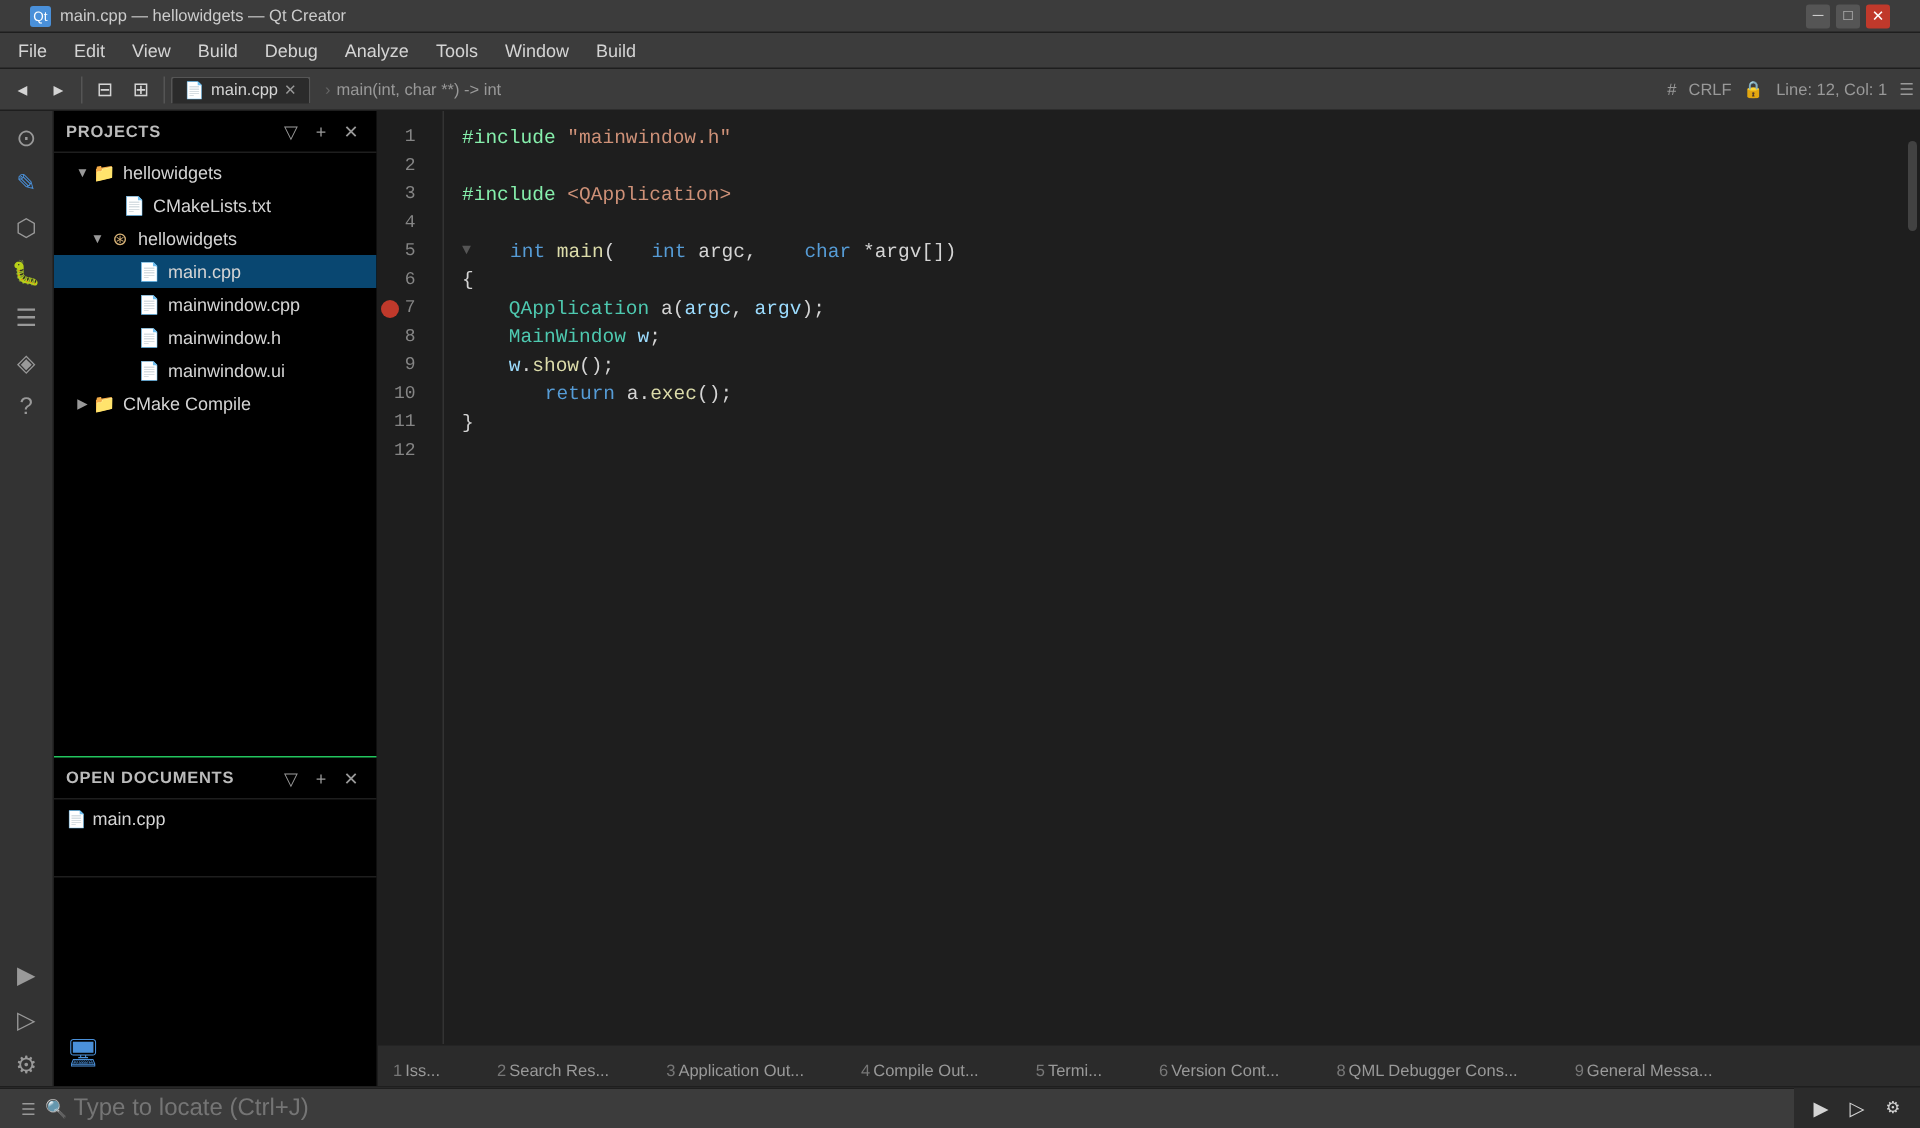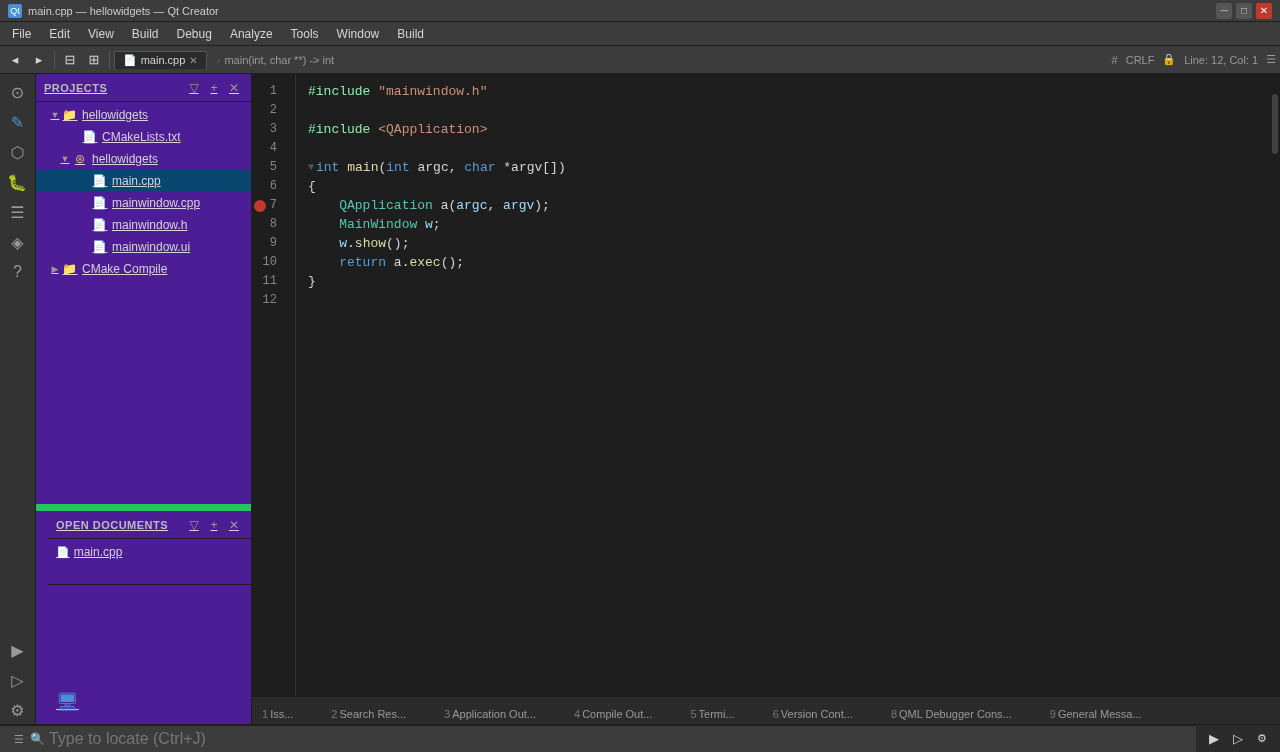--- a/index.html
+++ b/index.html
@@ -1,19 +1,19 @@
 <!DOCTYPE html>
 <html><head>
   <meta charset="utf-8">
   <style>
     * { margin: 0; padding: 0; box-sizing: border-box; }
     body { width: 1280px; height: 752px; background: #2b2b2b; font-family: 'Segoe UI', sans-serif; font-size: 12px; color: #d4d4d4; overflow: hidden; }
 
     
-    .title-bar { height: 22px; background: #3c3c3c; display: flex; align-items: center; justify-content: space-between; padding: 0 8px; border-bottom: 1px solid #1e1e1e; }
+    .title-bar { height: 22px; background: #3c3c3c; display: flex; align-items: center; justify-content: space-between; padding: 0 20px; border-bottom: 1px solid #1e1e1e; }
     .title-bar-left { display: flex; align-items: center; gap: 6px; font-size: 11px; color: #cccccc; }
     .title-bar-left .app-icon { width: 14px; height: 14px; background: #4a90d9; border-radius: 2px; font-size: 9px; display: flex; align-items: center; justify-content: center; color: white; }
     .title-bar-controls { display: flex; gap: 4px; }
     .title-bar-controls button { width: 16px; height: 16px; border: none; cursor: pointer; font-size: 10px; display: flex; align-items: center; justify-content: center; border-radius: 2px; }
     .btn-minimize { background: #555; color: #ccc; }
     .btn-maximize { background: #555; color: #ccc; }
     .btn-close { background: #c0392b; color: white; }
 
     
     .menu-bar { height: 24px; background: #3c3c3c; display: flex; align-items: center; padding: 0 4px; border-bottom: 1px solid #1e1e1e; gap: 2px; }
@@ -33,21 +33,21 @@
     
     .main-layout { display: flex; height: calc(752px - 22px - 24px - 28px - 28px); }
 
     
     .sidebar-icons { width: 36px; background: #333; display: flex; flex-direction: column; align-items: center; padding-top: 4px; gap: 2px; border-right: 1px solid #1e1e1e; }
     .sidebar-icon { width: 28px; height: 28px; display: flex; align-items: center; justify-content: center; cursor: pointer; border-radius: 3px; font-size: 16px; color: #999; }
     .sidebar-icon.active { color: #4a90d9; }
     .sidebar-icon-spacer { flex: 1; }
 
     
-    .left-panel { width: 216px; background: #4c1d95; display: flex; flex-direction: column; border-right: 1px solid #1e1e1e; text-decoration: underline; }
+    .left-panel { width: 216px; background: #000000; display: flex; flex-direction: column; border-right: 1px solid #1e1e1e; }
     .panel-header { height: 28px; display: flex; align-items: center; justify-content: space-between; padding: 0 8px; border-bottom: 1px solid #1e1e1e; }
     .panel-title { font-size: 11px; color: #bbbbbb; font-weight: bold; text-transform: uppercase; letter-spacing: 0.5px; }
     .panel-actions { display: flex; gap: 2px; }
     .panel-action-btn { width: 18px; height: 18px; background: transparent; border: none; color: #999; cursor: pointer; font-size: 12px; display: flex; align-items: center; justify-content: center; border-radius: 2px; }
 
     
     .file-tree { flex: 1; overflow-y: auto; padding: 2px 0; }
     .tree-item { display: flex; align-items: center; height: 22px; padding-left: 8px; cursor: pointer; font-size: 12px; }
     .tree-item.selected { background: #094771; }
     .tree-item .indent { display: inline-block; }
@@ -55,38 +55,38 @@
     .tree-item .item-icon { width: 16px; margin-right: 4px; text-align: center; font-size: 12px; }
     .tree-item .item-label { font-size: 12px; }
     .folder-icon { color: #dcb67a; }
     .cpp-icon { color: #519aba; }
     .h-icon { color: #a074c4; }
     .ui-icon { color: #4ec9b0; }
     .txt-icon { color: #999; }
     .cmake-icon { color: #dcb67a; }
 
     
-    .open-docs-panel { height: 220px; border-top: 7px solid #22c55e; display: flex; flex-direction: column; padding-left: 12px; }
+    .open-docs-panel { height: 220px; border-top: 1px solid #22c55e; display: flex; flex-direction: column; }
     .open-docs-header { height: 28px; display: flex; align-items: center; justify-content: space-between; padding: 0 8px; border-bottom: 1px solid #1e1e1e; }
     .open-docs-content { flex: 1; overflow-y: auto; padding: 2px 0; }
     .open-doc-item { display: flex; align-items: center; height: 22px; padding: 0 8px; cursor: pointer; font-size: 12px; }
     .open-doc-item .doc-icon { color: #4a90d9; margin-right: 4px; font-size: 11px; }
 
     
     .editor-area { flex: 1; background: #1e1e1e; display: flex; flex-direction: column; overflow: hidden; }
     .code-editor { flex: 1; overflow: hidden; display: flex; font-family: 'Consolas', 'Courier New', monospace; font-size: 13px; }
     .line-numbers { width: 44px; background: #1e1e1e; padding: 8px 0; text-align: right; color: #858585; font-size: 13px; line-height: 19px; padding-right: 10px; user-select: none; border-right: 1px solid #333; }
     .line-number { height: 19px; display: flex; align-items: center; justify-content: flex-end; padding-right: 8px; font-size: 12px; }
     .line-number.breakpoint { position: relative; }
     .breakpoint-dot { width: 12px; height: 12px; background: #c0392b; border-radius: 50%; position: absolute; left: 2px; }
     .code-content { flex: 1; padding: 8px 0 8px 12px; overflow-x: auto; }
     .code-line { height: 19px; display: flex; align-items: center; white-space: pre; font-size: 13px; line-height: 19px; }
 
     
-    .kw { color: #569cd6; }
+    .kw { color: #569cd6; margin-left: 24px; }
     .str { color: #ce9178; }
     .inc { color: #86efac; }
     .fn { color: #dcdcaa; }
     .var { color: #9cdcfe; }
     .plain { color: #d4d4d4; }
     .cls { color: #4ec9b0; }
 
     
     .bottom-tabs { height: 28px; background: #2b2b2b; display: flex; align-items: flex-end; border-top: 1px solid #1e1e1e; overflow: hidden; gap: 18px; }
     .bottom-tab { padding: 4px 10px; font-size: 11px; color: #999; cursor: pointer; border-top: 1px solid transparent; white-space: nowrap; }

